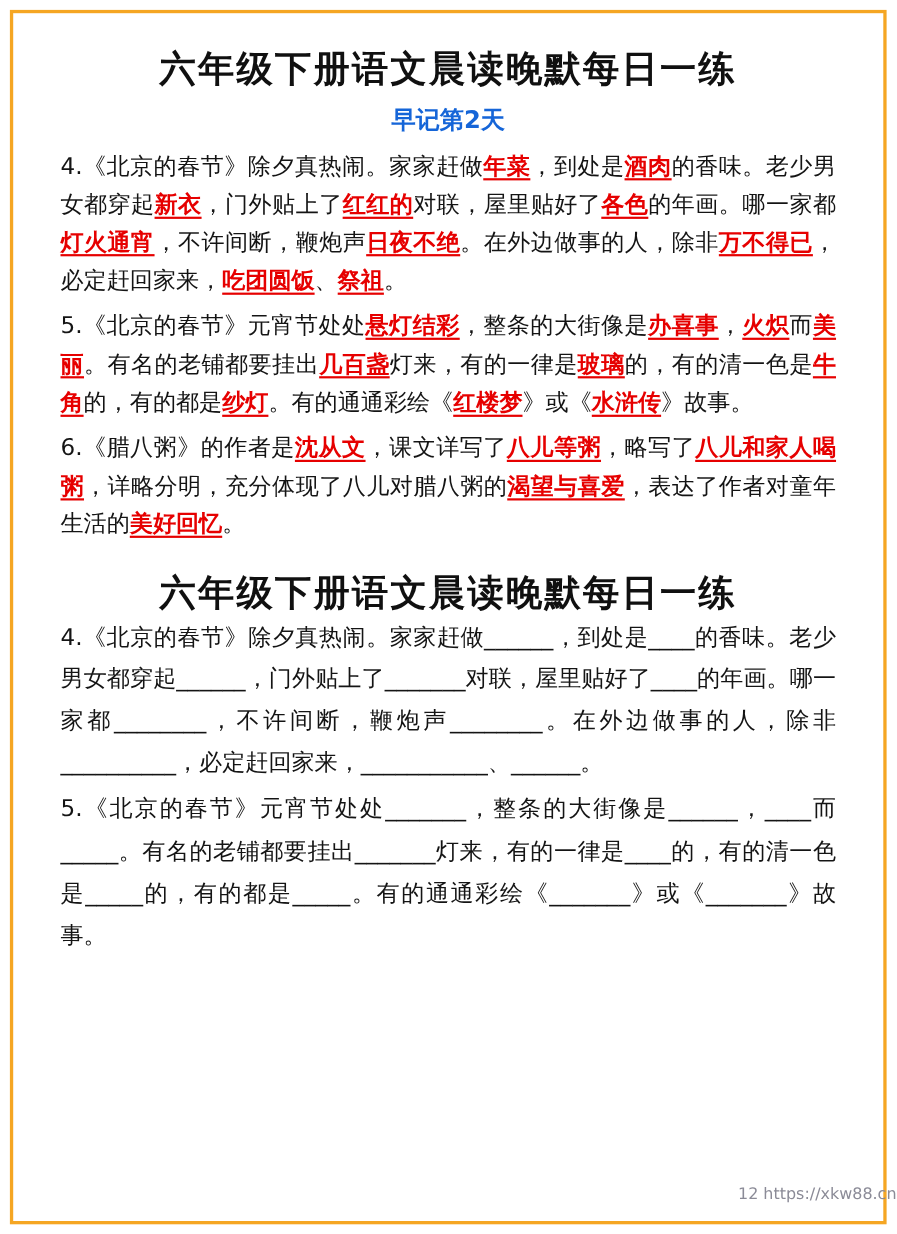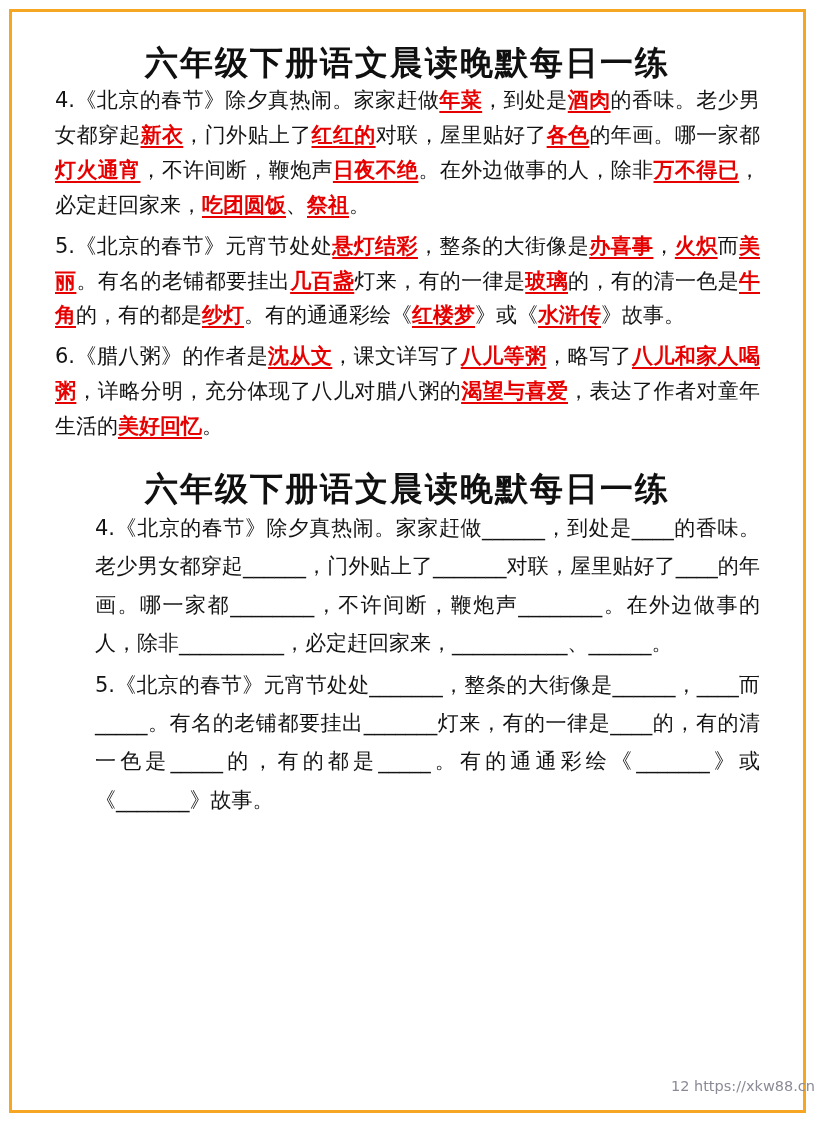--- a/index.html
+++ b/index.html
@@ -44,21 +44,21 @@
     color: var(--accent-blue, #1565D8);
   }
   .para {
     font-size: 21px;
     line-height: 1.66;
     color: #141414;
     text-align: justify;
     margin: 0 0 6px 0;
   }
   .section-evening { margin-top: 24px; }
-  .section-evening .para { line-height: 1.82; margin-bottom: 4px; margin-left: 40px; }
+  .section-evening .para { line-height: 1.82; margin-bottom: 4px; }
   .red {
     color: var(--accent-red, #E60000);
     font-weight: bold;
     text-decoration: underline;
     text-decoration-thickness: 2px;
     text-underline-offset: 4px;
   }
   .blank { color: #141414; letter-spacing: 0; }
   .footer {
     position: absolute;
@@ -70,20 +70,21 @@
 </style>
 </head>
 <body>
 
 <div class="page">
   <div class="border-frame"></div>
   <div class="content">
 
     <section class="section section-morning">
       <h1 class="section-title">六年级下册语文晨读晚默每日一练</h1>
+      <h2 class="section-subtitle">早记第2天</h2>
       <div class="paragraphs">
           <p class="para"><span>4.《北京的春节》除夕真热闹。家家赶做</span><span class="red">年菜</span><span>，到处是</span><span class="red">酒肉</span><span>的香味。老少男女都穿起</span><span class="red">新衣</span><span>，门外贴上了</span><span class="red">红红的</span><span>对联，屋里贴好了</span><span class="red">各色</span><span>的年画。哪一家都</span><span class="red">灯火通宵</span><span>，不许间断，鞭炮声</span><span class="red">日夜不绝</span><span>。在外边做事的人，除非</span><span class="red">万不得已</span><span>，必定赶回家来，</span><span class="red">吃团圆饭</span><span>、</span><span class="red">祭祖</span><span>。</span></p>
           <p class="para"><span>5.《北京的春节》元宵节处处</span><span class="red">悬灯结彩</span><span>，整条的大街像是</span><span class="red">办喜事</span><span>，</span><span class="red">火炽</span><span>而</span><span class="red">美丽</span><span>。有名的老铺都要挂出</span><span class="red">几百盏</span><span>灯来，有的一律是</span><span class="red">玻璃</span><span>的，有的清一色是</span><span class="red">牛角</span><span>的，有的都是</span><span class="red">纱灯</span><span>。有的通通彩绘《</span><span class="red">红楼梦</span><span>》或《</span><span class="red">水浒传</span><span>》故事。</span></p>
           <p class="para"><span>6.《腊八粥》的作者是</span><span class="red">沈从文</span><span>，课文详写了</span><span class="red">八儿等粥</span><span>，略写了</span><span class="red">八儿和家人喝粥</span><span>，详略分明，充分体现了八儿对腊八粥的</span><span class="red">渴望与喜爱</span><span>，表达了作者对童年生活的</span><span class="red">美好回忆</span><span>。</span></p>
         </div>
     </section>
 
     <section class="section section-evening">
       <h1 class="section-title">六年级下册语文晨读晚默每日一练</h1>
       <div class="paragraphs">

